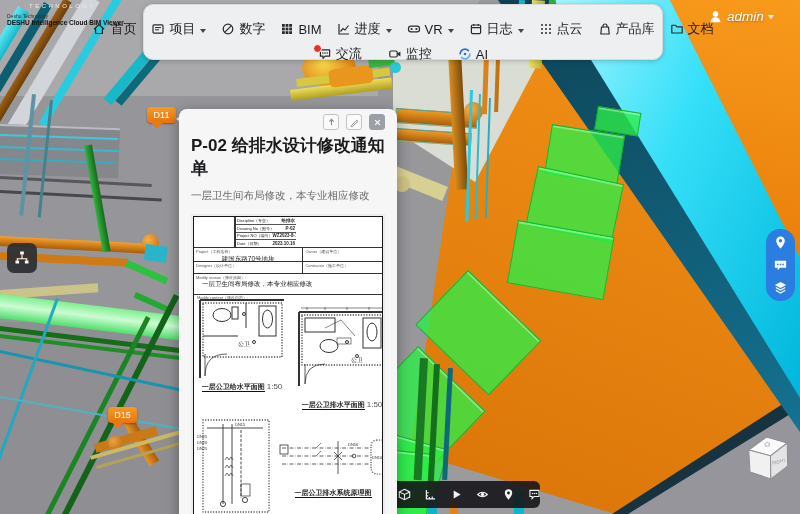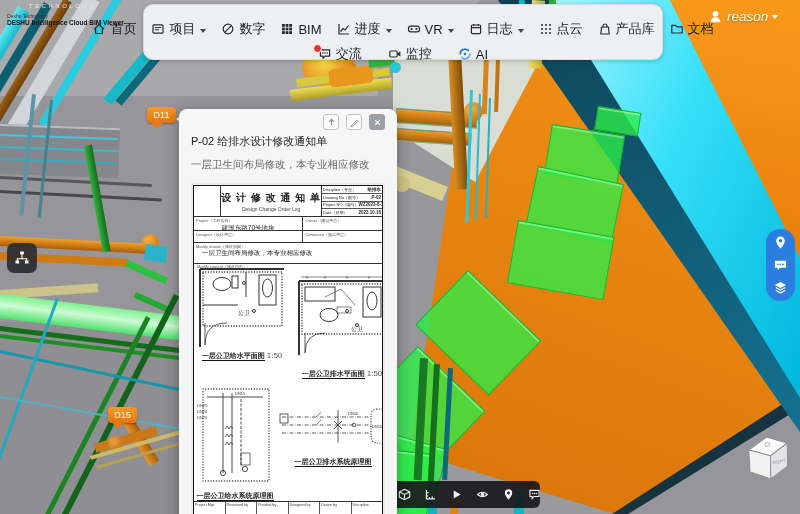--- a/index.html
+++ b/index.html
@@ -33,21 +33,21 @@
   #rightBar div{cursor:pointer;line-height:0}
   
   #bottomBar{position:absolute;left:388px;top:481px;width:152px;height:27px;background:rgba(22,22,26,.9);border-radius:6px;display:flex;align-items:center;gap:13px;padding:0 10px;box-sizing:border-box;z-index:4}
   #bottomBar div{cursor:pointer;line-height:0}
   
   #panel{position:absolute;left:179px;top:109px;width:218px;height:420px;background:#f6f6f7;border-radius:8px;box-shadow:0 3px 14px rgba(0,0,0,.35);z-index:20;padding:3px 12px 0 12px;box-sizing:border-box}
   #panelTail{position:absolute;left:169px;top:112px;width:0;height:0;border:7px solid transparent;border-right:11px solid #f6f6f7;z-index:20}
   .pbtn-row{display:flex;justify-content:flex-end;gap:7px;height:17px;margin-top:2px}
   .pbtn{width:16px;height:16px;border:1px solid #c3c3c6;border-radius:3px;background:#fbfbfc;display:flex;align-items:center;justify-content:center;cursor:pointer;box-sizing:border-box}
   .pbtn.close{background:#9aa0a6;border-color:#9aa0a6}
-  .p-title{font-size:11px;font-weight:normal;color:#1b1b1d;margin-top:3px}
+  .p-title{font-size:17px;font-weight:bold;color:#1b1b1d;margin-top:3px}
   .p-sub{font-size:10.5px;color:#6b6b6b;margin-top:9px}
   
   .doc-wrap{margin-top:11px;background:#ececee;padding:2px}
   .doc{background:#fff;border:1.5px solid #161616;color:#222}
   .doc-header{display:flex;height:30px;border-bottom:1px solid #333}
   .dh-left{width:40px;border-right:1px solid #333}
   .dh-mid{flex:1;display:flex;flex-direction:column;align-items:center;justify-content:center}
   .dh-title{font-size:10px;font-weight:bold;letter-spacing:1px;white-space:nowrap}
   .dh-sub{font-size:5px;color:#444;margin-top:1px}
   .dh-meta{width:60px;border-left:1px solid #333;display:flex;flex-direction:column}
@@ -297,21 +297,21 @@
         <span>AI</span>
       </div>
     </div>
   </div>
 
   <div id="admin">
     <svg width="15" height="15" viewBox="0 0 14 14">
         <circle cx="7" cy="4.6" r="2.6" fill="#fff"></circle>
         <path d="M2.4,12.4 a4.6,4.6 0 0 1 9.2,0 Z" fill="#fff"></path>
       </svg>
-    <span>reason</span>
+    <span>admin</span>
     <span class="caret-w"></span>
   </div>
 
   <div class="marker" style="left:147px;top:107px">
       <span>D11</span>
     </div>
   <div class="marker" style="left:108px;top:407px">
       <span>D15</span>
     </div>
 
@@ -402,24 +402,20 @@
           </svg>
         </div>
     </div>
     <div class="p-title">P-02 给排水设计修改通知单</div>
     <div class="p-sub">一层卫生间布局修改，本专业相应修改</div>
 
     <div class="doc-wrap">
       <div class="doc">
         <div class="doc-header">
           <div class="dh-left"></div>
-          <div class="dh-mid">
-            <div class="dh-title">设 计 修 改 通 知 单</div>
-            <div class="dh-sub">Design Change Order Log</div>
-          </div>
           <div class="dh-meta">
             <div>
                 <span>Discipline（专业）</span>
                 <b>给排水</b>
               </div>
             <div>
                 <span>Drawing No（图号）</span>
                 <b>P-02</b>
               </div>
             <div>

